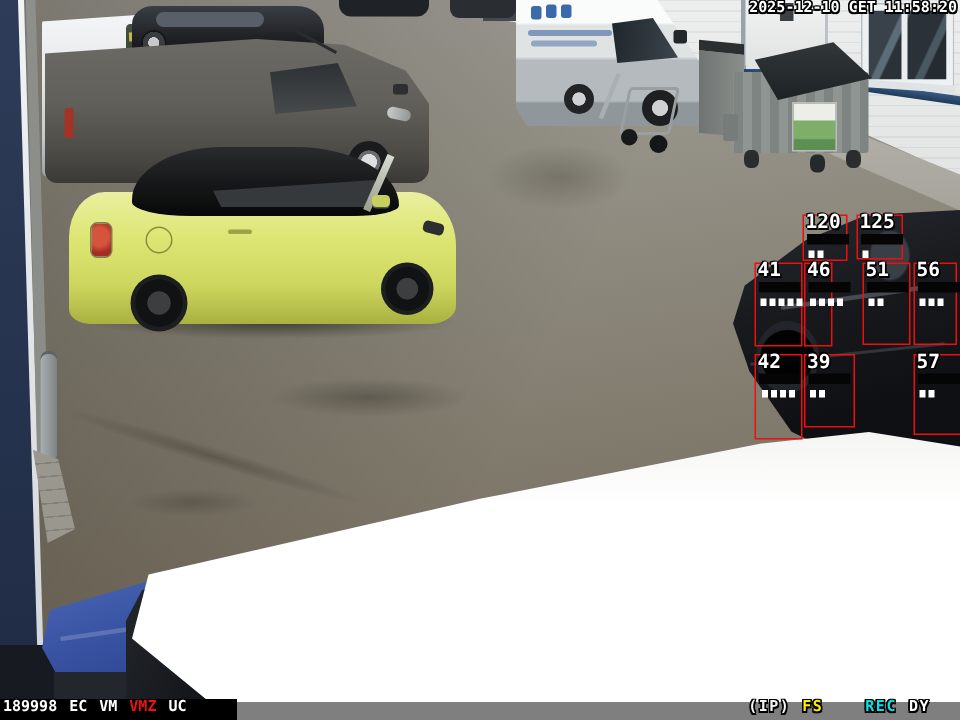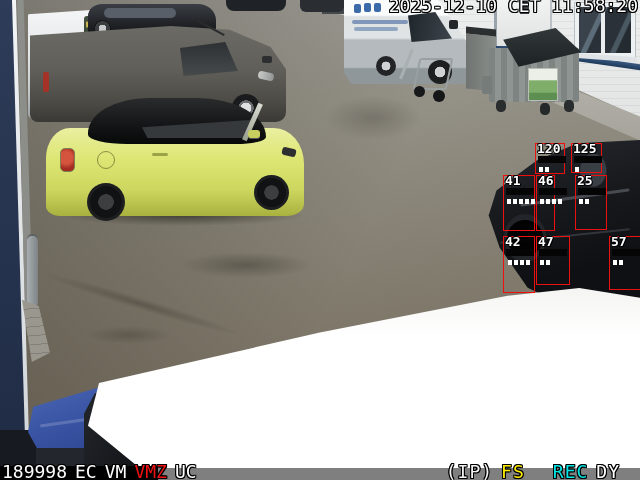--- a/index.html
+++ b/index.html
@@ -153,21 +153,21 @@
     background:linear-gradient(160deg,#4a66b4 0%,#3a55a4 45%,#2c4490 100%);
     clip-path:polygon(6% 28%,88% 0,100% 42%,86% 92%,18% 100%,0 62%);}
   .blue-bin-fold{left:40px;top:420px;width:64px;height:3px;background:rgba(255,255,255,.18);transform:rotate(-8deg);}
   .blue-bin-body{left:36px;top:448px;width:84px;height:32px;background:#23262c;}
   .fg-dark{left:84px;top:388px;width:76px;height:92px;background:linear-gradient(115deg,#23262b,#0d0f12);
     clip-path:polygon(14% 6%,30% 0,100% 86%,100% 100%,0 100%,0 28%);}
   .fg-roof{left:88px;top:286px;width:552px;height:194px;background:linear-gradient(180deg,#f4f4f2 0,#ffffff 26%);
     clip-path:polygon(2% 50%,42% 24%,76% 5%,89% 1%,100% 6%,100% 100%,12% 100%,0 72%);}
 
   
-  .osd-text{font-weight:normal;font-size:18px;line-height:10px;color:#fff;letter-spacing:0;white-space:pre;
+  .osd-text{font-weight:bold;font-size:10px;line-height:10px;color:#fff;letter-spacing:0;white-space:pre;
     text-shadow:1px 0 #000,-1px 0 #000,0 1px #000,0 -1px #000,1px 1px #000,-1px -1px #000,1px -1px #000,-1px 1px #000;}
   .osd-topleft{left:2px;top:1px;}
   .osd-topleft div{position:static;}
   .osd-topright{right:2px;top:1px;text-align:right;}
   .bottom-bar{left:0;top:468px;width:640px;height:12px;background:#7f7f7f;}
   .status-left-bg{left:0;top:466px;width:158px;height:14px;background:#000;}
   .status-left{left:2px;top:467px;}
   .status-right{right:20px;top:467px;letter-spacing:1px;}
   .status-left span,.status-right span{position:static;margin-right:8px;}
   .status-left span:last-child,.status-right span:last-child{margin-right:0;}
@@ -284,29 +284,33 @@
       </div>
       <div class="det-box" style="left: 503px; top: 175px; width: 32px; height: 56px; border-color: rgb(238, 15, 15);">
         <div class="det-label">41</div>
         <div class="det-meter" style="width: 28px;"><i></i><i></i><i></i><i></i><i></i></div>
       </div>
       <div class="det-box" style="left: 536px; top: 175px; width: 19px; height: 56px; border-color: rgb(238, 15, 15);">
         <div class="det-label">46</div>
         <div class="det-meter" style="width: 28px;"><i></i><i></i><i></i><i></i></div>
       </div>
       <div class="det-box" style="left: 575px; top: 175px; width: 32px; height: 55px; border-color: rgb(238, 15, 15);">
-        <div class="det-label">25</div>
+        <div class="det-label">51</div>
         <div class="det-meter" style="width: 28px;"><i></i><i></i></div>
+      </div>
+      <div class="det-box" style="left: 609px; top: 175px; width: 29px; height: 55px; border-color: rgb(238, 15, 15);">
+        <div class="det-label">56</div>
+        <div class="det-meter" style="width: 28px;"><i></i><i></i><i></i></div>
       </div>
       <div class="det-box" style="left: 503px; top: 236px; width: 32px; height: 57px; border-color: rgb(238, 15, 15); text-align: center;">
         <div class="det-label">42</div>
         <div class="det-meter" style="width: 28px;"><i></i><i></i><i></i><i></i></div>
       </div>
       <div class="det-box" style="left: 536px; top: 236px; width: 34px; height: 49px; border-color: rgb(238, 15, 15);">
-        <div class="det-label">47</div>
+        <div class="det-label">39</div>
         <div class="det-meter" style="width: 28px;"><i></i><i></i></div>
       </div>
       <div class="det-box" style="left: 609px; top: 236px; width: 29px; height: 54px; border-color: rgb(238, 15, 15); padding-left: 36px;">
         <div class="det-label">57</div>
         <div class="det-meter" style="width: 28px;"><i></i><i></i></div>
       </div>
     </div>
 
   <div class="osd-topright osd-text">2025-12-10 CET 11:58:20</div>
 

